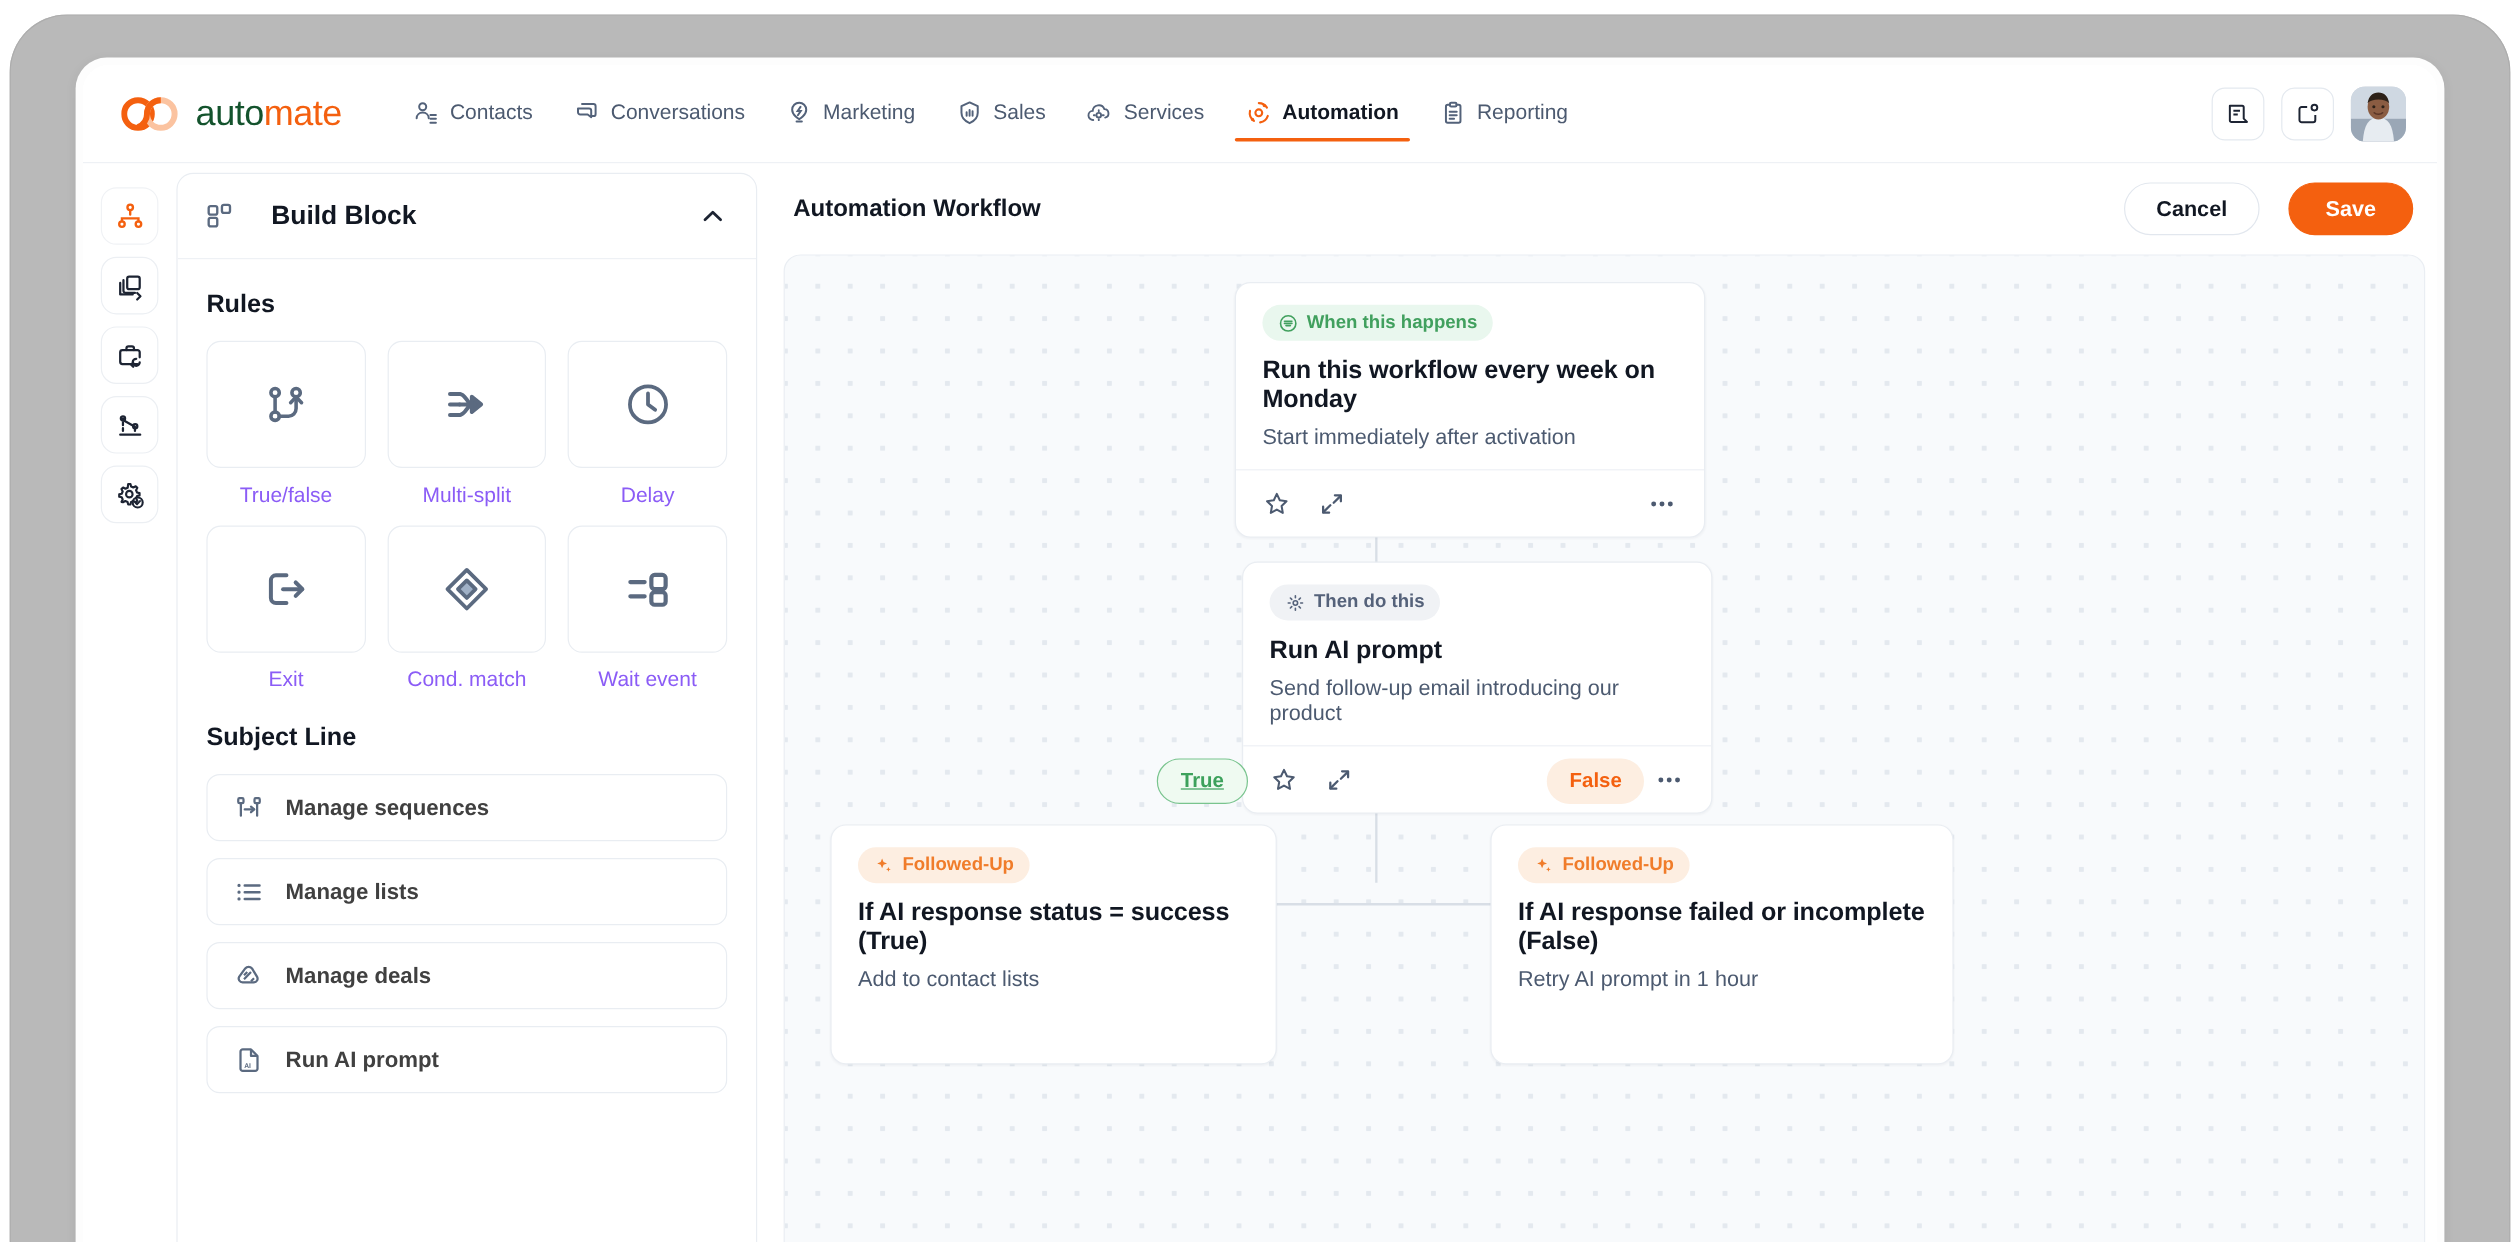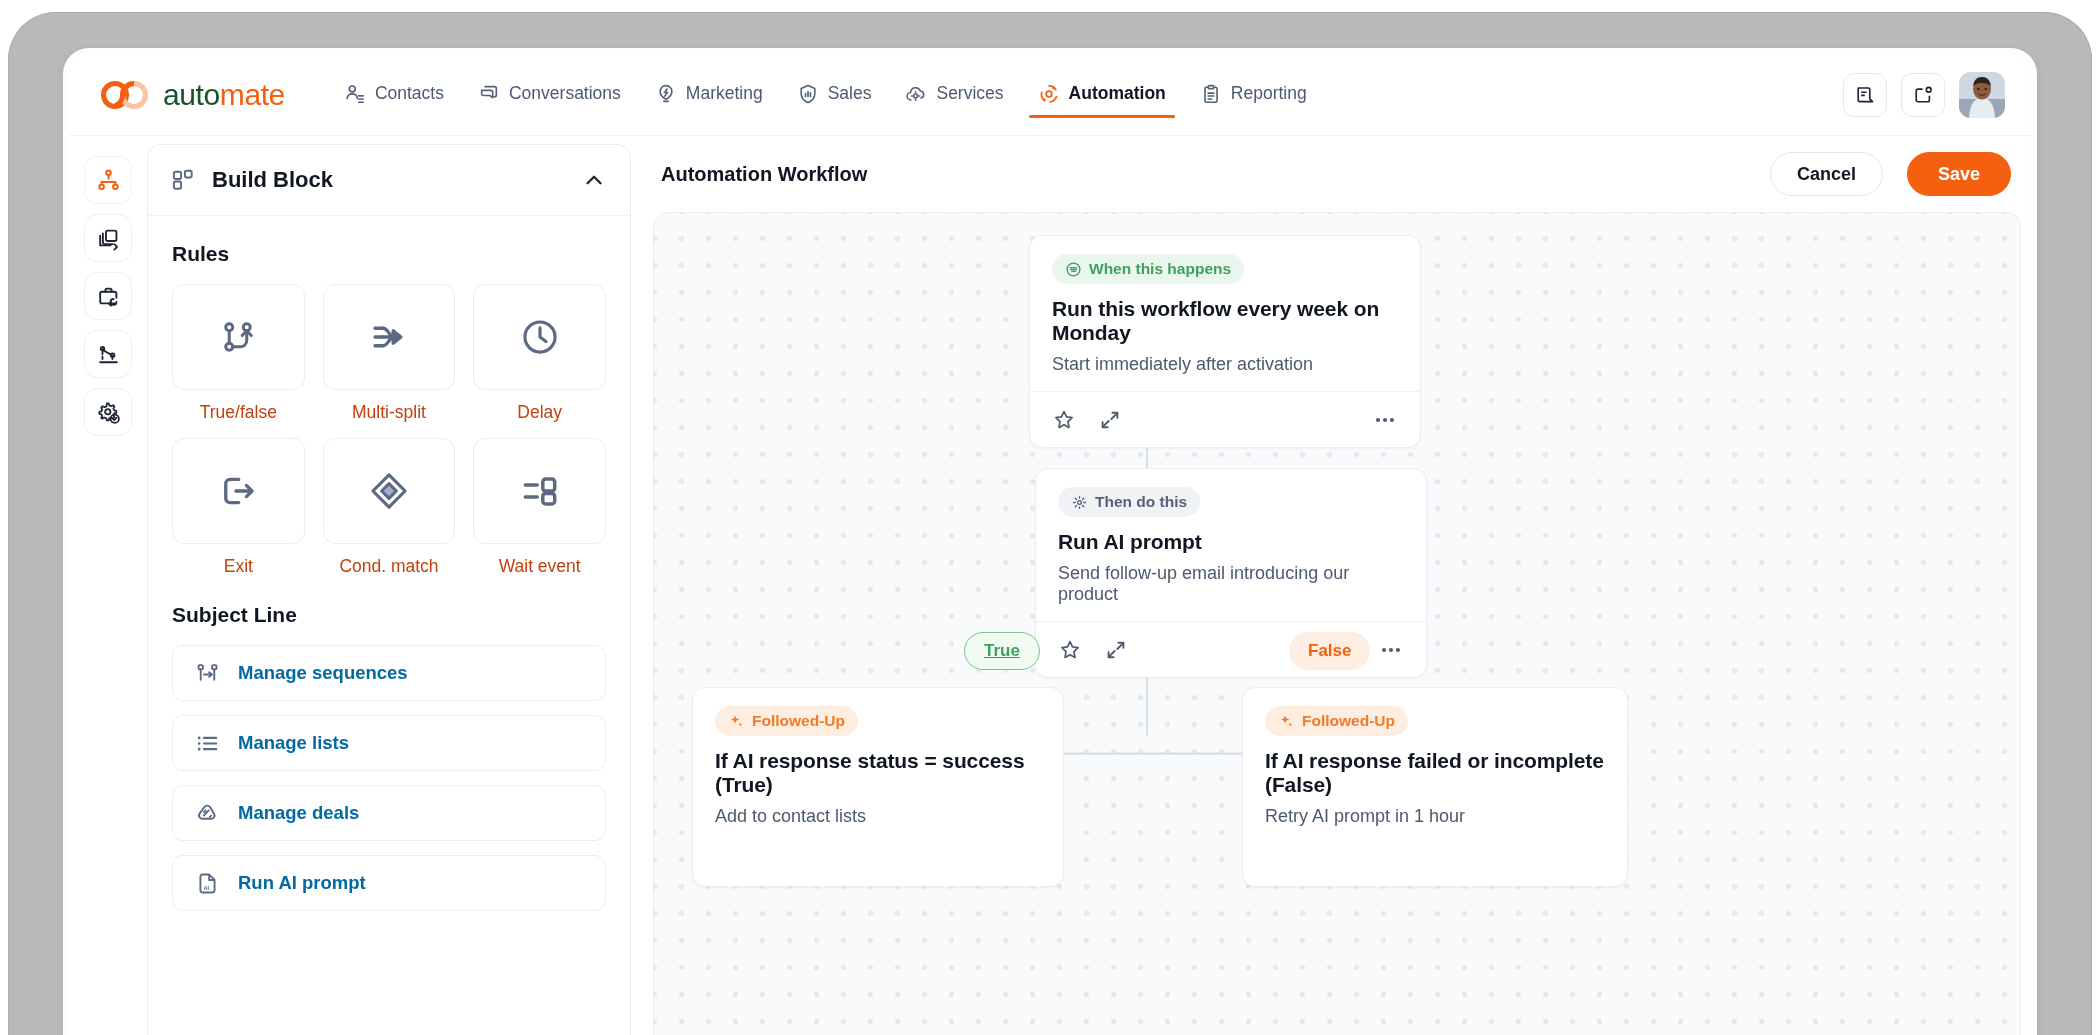--- a/index.html
+++ b/index.html
@@ -141,21 +141,21 @@
     margin: 8px 0 0 0;
     background: #fff;
     border: 1px solid #e9edf2;
     border-radius: 14px;
     overflow: hidden;
     display: flex;
     flex-direction: column;
   }
   .panel-head {
     display: flex; align-items: center;
-    gap: 16px;
+    gap: 30px;
     padding: 22px 24px 22px 22px;
     border-bottom: 1px solid #eef1f5;
     justify-content: flex-end;
   }
   .panel-head .ph-icon { width: 26px; height: 26px; color: #5b6a80; flex: none; }
   .panel-title { font-size: 22px; font-weight: bold; color: #111722; flex: 1; }
   .panel-chevron { width: 24px; height: 24px; color: #1d2433; cursor: pointer; }
 
   .panel-body { padding: 26px 24px 0 24px; overflow: hidden; flex: 1; }
   .section-title { font-size: 21px; font-weight: bold; color: #111722; margin-bottom: 18px; }
@@ -167,36 +167,36 @@
     width: 100%;
     height: 106px;
     border: 1px solid #e9edf2;
     border-radius: 12px;
     background: #fff;
     display: flex; align-items: center; justify-content: center;
     cursor: pointer;
     color: #5b6a80;
   }
   .tile svg { width: 42px; height: 42px; display: block; }
-  .tile-label { margin-top: 12px; font-size: 17.5px; color: #c2410c; text-align: center; }
+  .tile-label { margin-top: 12px; font-size: 17.5px; color: #8b5cf6; text-align: center; }
 
   .list-row {
     height: 56px;
     border: 1px solid #e9edf2;
     border-radius: 11px;
     background: #fff;
     display: flex;
     align-items: center;
     gap: 18px;
     padding: 0 22px;
     margin-bottom: 14px;
     cursor: pointer;
   }
   .list-row .lr-icon { width: 25px; height: 25px; color: #5b6a80; flex: none; }
-  .list-row .lr-label { font-size: 18.5px; font-weight: bold; color: #0369a1; }
+  .list-row .lr-label { font-size: 18.5px; font-weight: bold; color: #404040; }
 
   
   .canvas-col { flex: 1; display: flex; flex-direction: column; min-width: 0; padding-left: 22px; padding-right: 10px; }
   .canvas-head {
     height: 76px;
     display: flex; align-items: center;
     padding: 0 10px 0 8px;
   }
   .canvas-title { font-size: 20px; font-weight: bold; color: #111722; }
   .canvas-actions { margin-left: auto; display: flex; align-items: center; gap: 24px; }

